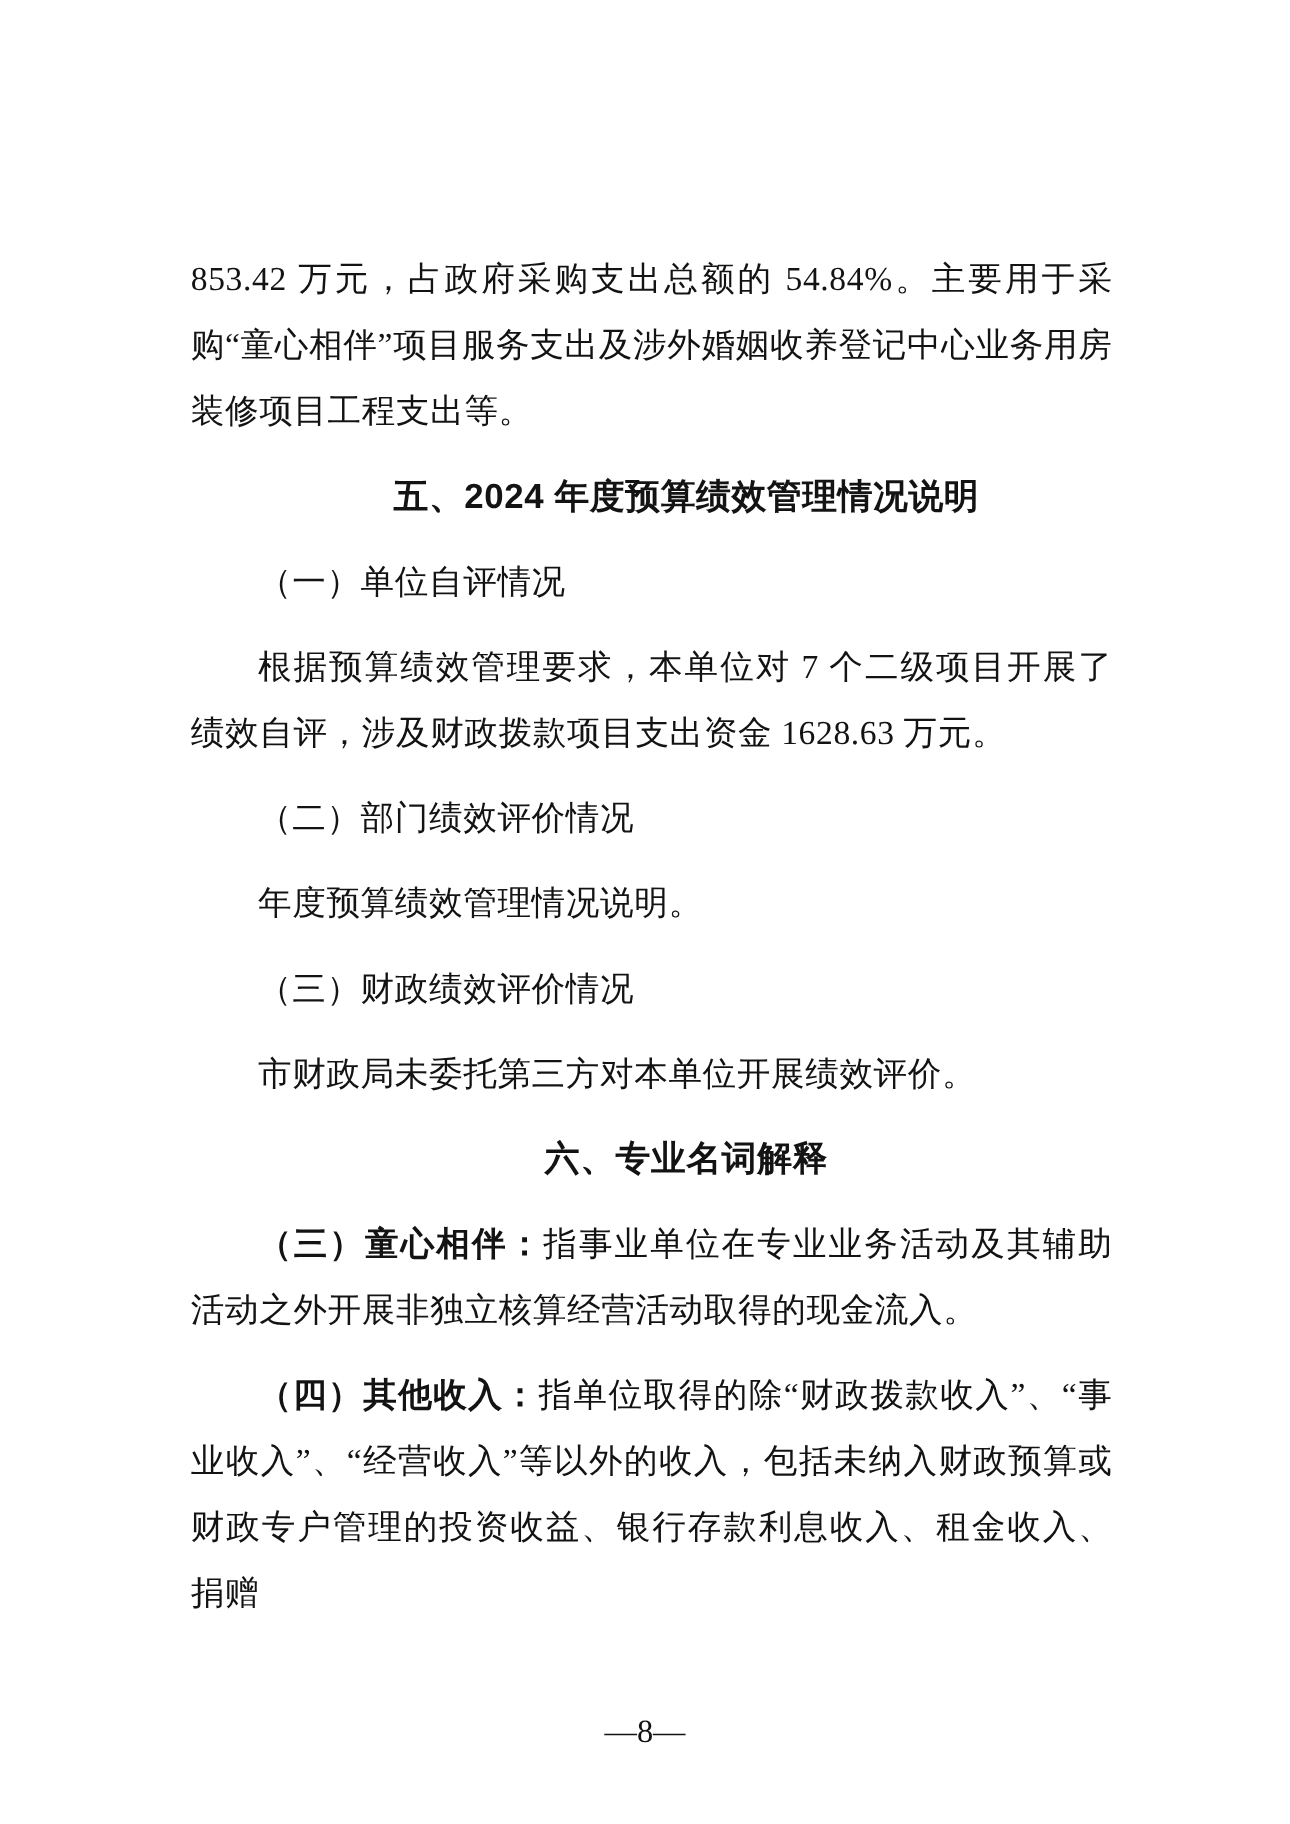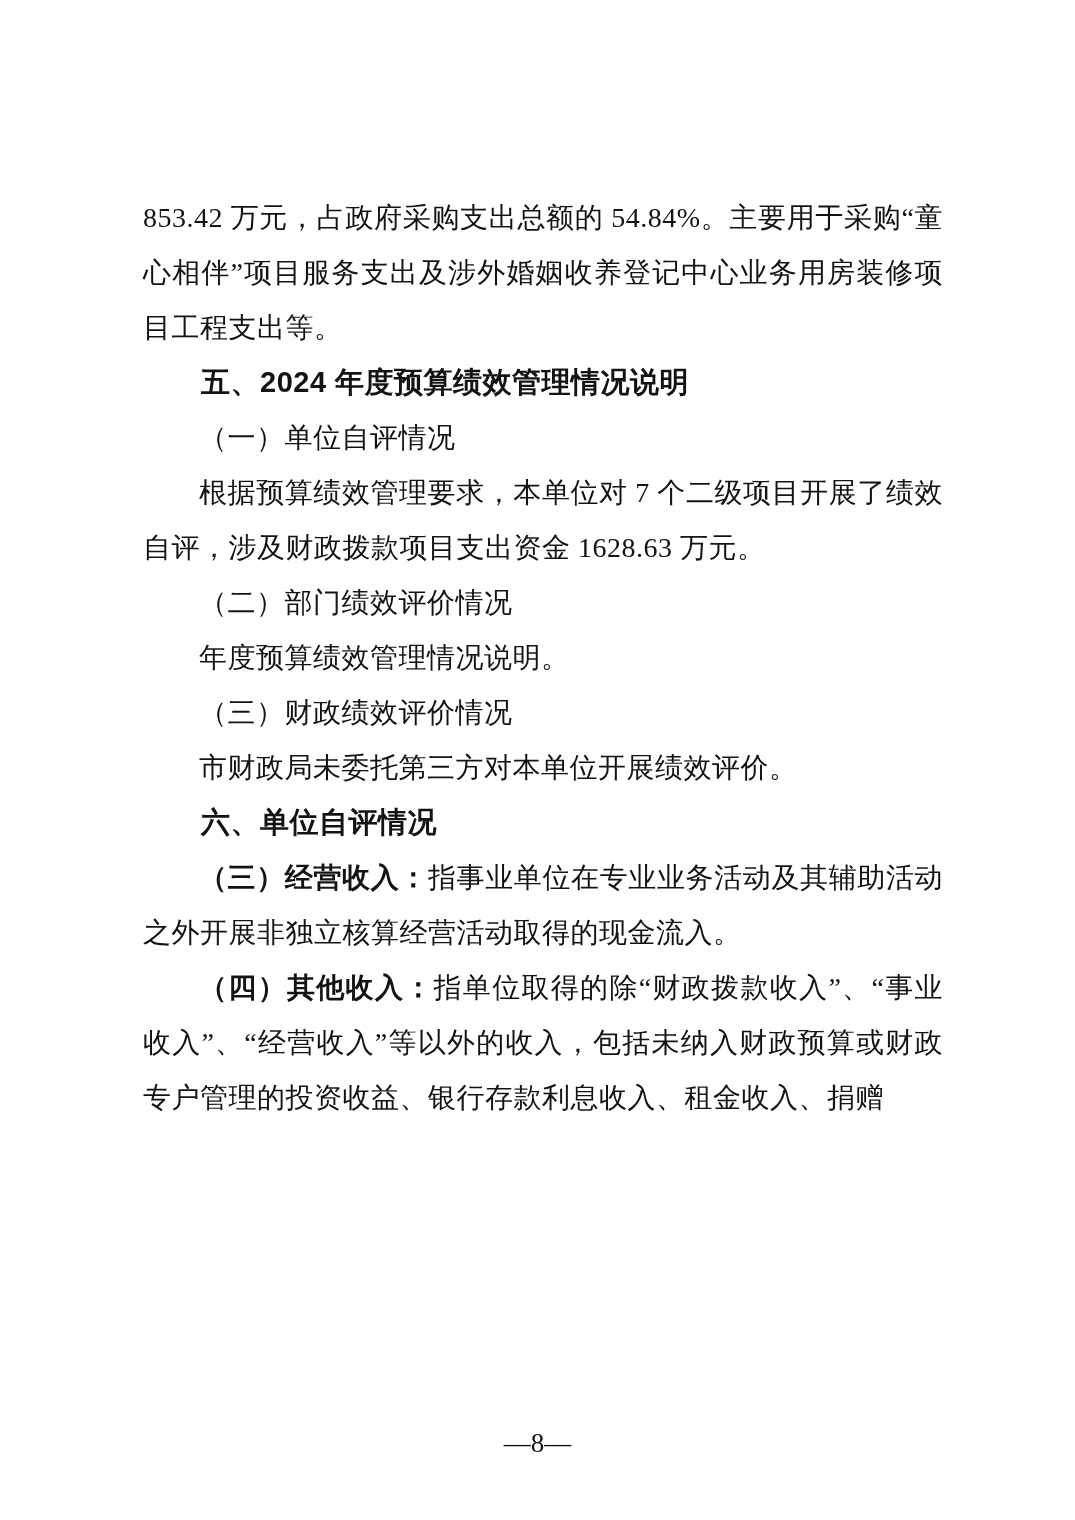--- a/index.html
+++ b/index.html
@@ -27,32 +27,32 @@
     left: 143px;
     top: 190px;
     width: 800px;
     font-size: 28px;
     line-height: 55px;
     letter-spacing: 0.5px;
     text-align: justify;
     text-justify: inter-ideograph;
   }
   .doc p {
-    margin: 0;
+    margin: 16px;
     padding: 0;
     text-indent: 2em;
   }
   .doc p.paragraph-continuation {
     text-indent: 0;
   }
   .doc p.heading1 {
     font-family: "Liberation Sans", "DejaVu Sans", sans-serif;
     font-weight: 700;
     font-size: 29px;
-    text-align: left;
+    text-align: center;
   }
   .doc p.heading2 {
     font-weight: 400;
     text-align: left;
   }
   .doc p.term .term-lead {
     font-weight: 700;
   }
   .footer {
     position: absolute;
@@ -71,20 +71,20 @@
 <div class="page">
   <div class="doc">
       <p class="paragraph-continuation">853.42 万元，占政府采购支出总额的 54.84%。主要用于采购“童心相伴”项目服务支出及涉外婚姻收养登记中心业务用房装修项目工程支出等。</p>
       <p class="heading1">五、2024 年度预算绩效管理情况说明</p>
       <p class="heading2">（一）单位自评情况</p>
       <p class="paragraph">根据预算绩效管理要求，本单位对 7 个二级项目开展了绩效自评，涉及财政拨款项目支出资金 1628.63 万元。</p>
       <p class="heading2">（二）部门绩效评价情况</p>
       <p class="paragraph">年度预算绩效管理情况说明。</p>
       <p class="heading2">（三）财政绩效评价情况</p>
       <p class="paragraph">市财政局未委托第三方对本单位开展绩效评价。</p>
-      <p class="heading1">六、单位自评情况</p>
-      <p class="term"><span class="term-lead">（三）经营收入：</span><span>指事业单位在专业业务活动及其辅助活动之外开展非独立核算经营活动取得的现金流入。</span></p>
+      <p class="heading1">六、专业名词解释</p>
+      <p class="term"><span class="term-lead">（三）童心相伴：</span><span>指事业单位在专业业务活动及其辅助活动之外开展非独立核算经营活动取得的现金流入。</span></p>
       <p class="term"><span class="term-lead">（四）其他收入：</span><span>指单位取得的除“财政拨款收入”、“事业收入”、“经营收入”等以外的收入，包括未纳入财政预算或财政专户管理的投资收益、银行存款利息收入、租金收入、捐赠</span></p>
     </div>
   <div class="footer">
     <span>—8—</span>
   </div>
 </div>
 
 </body></html>

